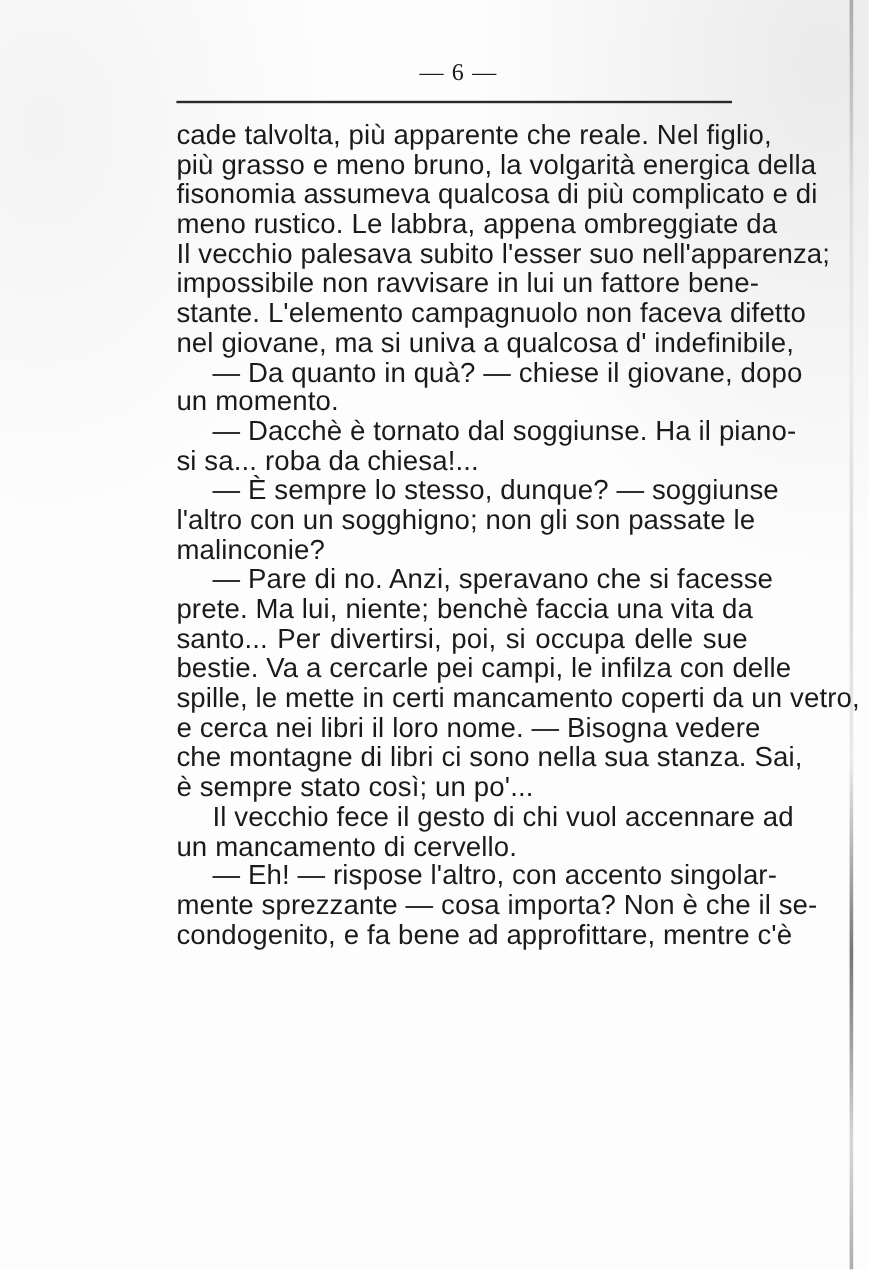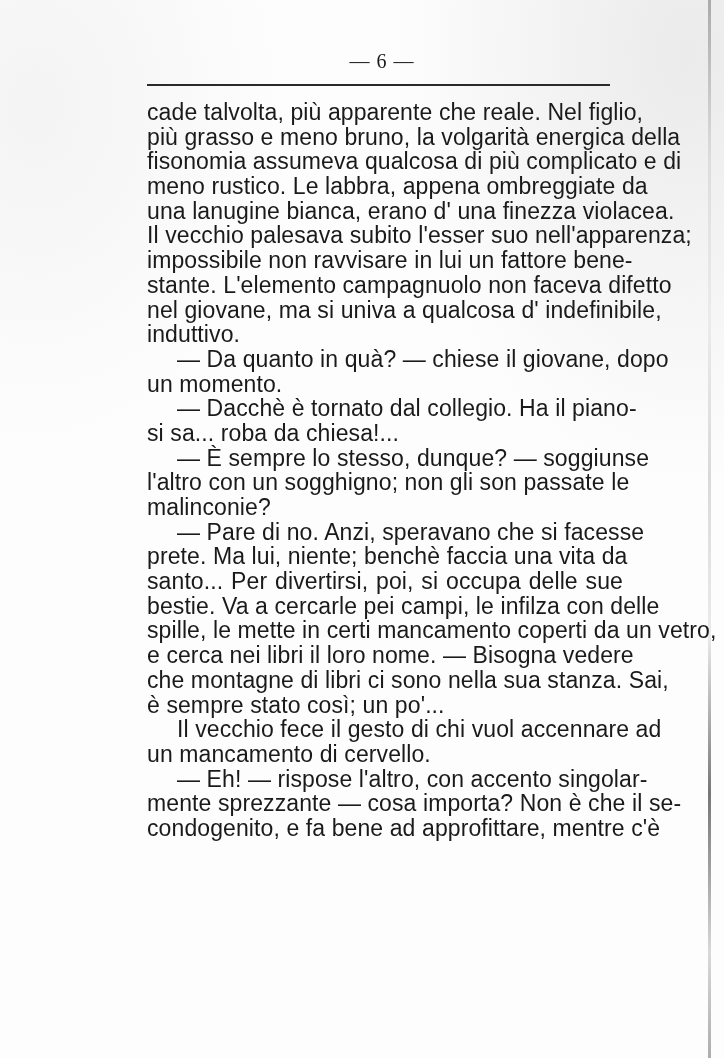--- a/index.html
+++ b/index.html
@@ -84,29 +84,27 @@
 
 <div class="page">
   <div class="spine"></div>
   <div class="page-number">— 6 —</div>
   <div class="rule"></div>
   <div class="text-block" id="text-block">
       <span class="line">cade talvolta, più apparente che reale. Nel figlio,</span>
       <span class="line">più grasso e meno bruno, la volgarità energica della</span>
       <span class="line">fisonomia assumeva qualcosa di più complicato e di</span>
       <span class="line">meno rustico. Le labbra, appena ombreggiate da</span>
-      <span class="line">una lanugine bianca, erano d' una finezza violacea.</span>
       <span class="line">Il vecchio palesava subito l'esser suo nell'apparenza;</span>
       <span class="line">impossibile non ravvisare in lui un fattore bene-</span>
       <span class="line">stante. L'elemento campagnuolo non faceva difetto</span>
       <span class="line">nel giovane, ma si univa a qualcosa d' indefinibile,</span>
-      <span class="line last">induttivo.</span>
       <span class="line indent">— Da quanto in quà? — chiese il giovane, dopo</span>
       <span class="line last">un momento.</span>
-      <span class="line indent">— Dacchè è tornato dal collegio. Ha il piano-</span>
+      <span class="line indent">— Dacchè è tornato dal soggiunse. Ha il piano-</span>
       <span class="line last">si sa... roba da chiesa!...</span>
       <span class="line indent">— È sempre lo stesso, dunque? — soggiunse</span>
       <span class="line">l'altro con un sogghigno; non gli son passate le</span>
       <span class="line last">malinconie?</span>
       <span class="line indent">— Pare di no. Anzi, speravano che si facesse</span>
       <span class="line">prete. Ma lui, niente; benchè faccia una vita da</span>
       <span class="line">santo... Per divertirsi, poi, si occupa delle sue</span>
       <span class="line">bestie. Va a cercarle pei campi, le infilza con delle</span>
       <span class="line">spille, le mette in certi mancamento coperti da un vetro,</span>
       <span class="line">e cerca nei libri il loro nome. — Bisogna vedere</span>

